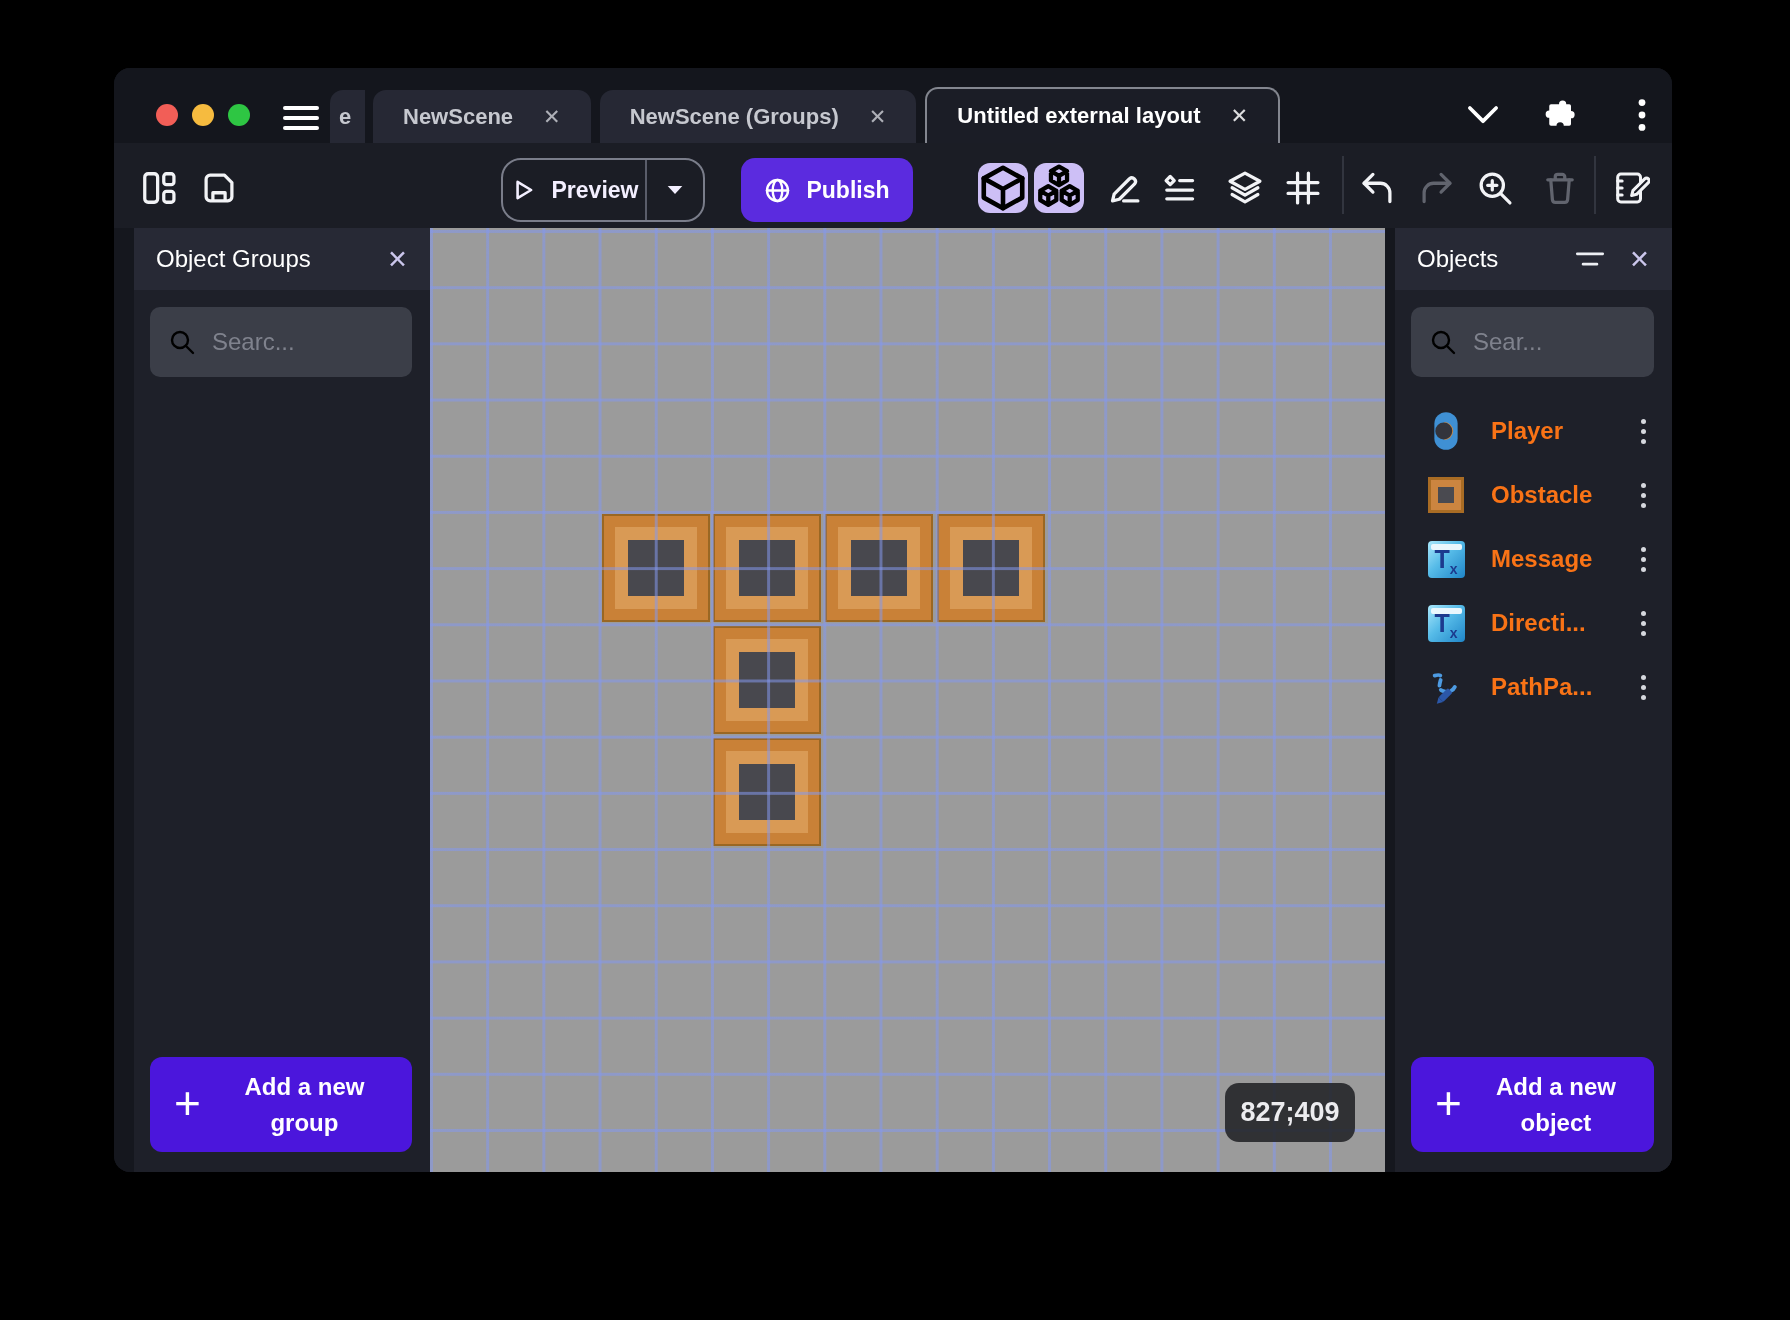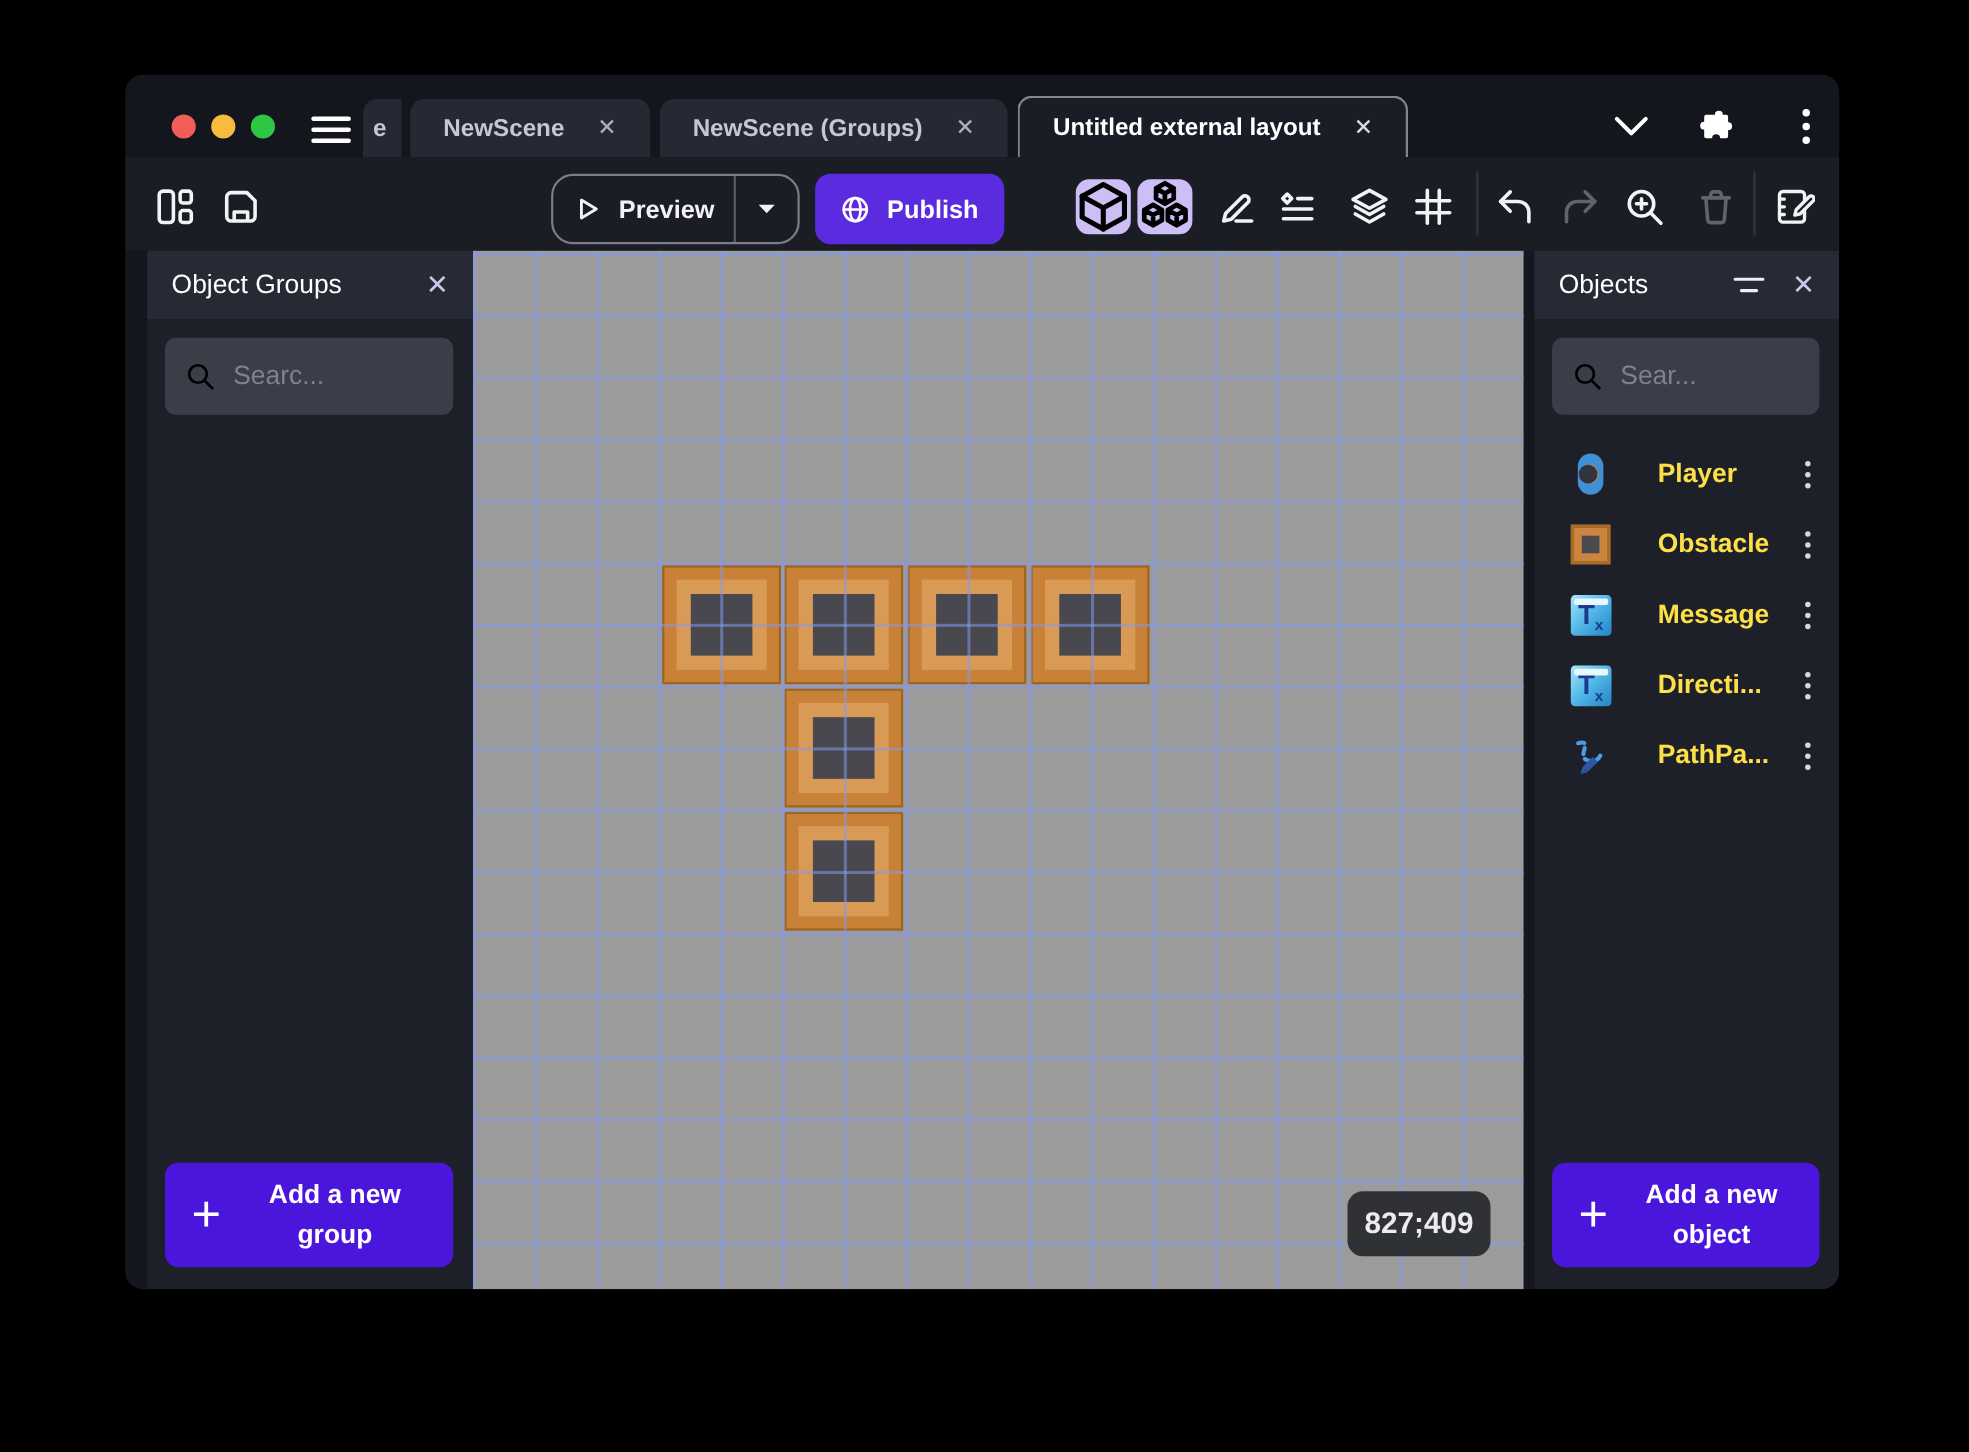--- a/index.html
+++ b/index.html
@@ -31,21 +31,21 @@
   .titlebar-right { position:absolute; top:0; height:75px; right:0; left:0; pointer-events:none; }
   .tb-icon { position:absolute; top:30px; width:34px; height:34px; display:flex;
     align-items:center; justify-content:center; color:#fff; pointer-events:auto; cursor:pointer; }
 
   
   .toolbar { position:relative; height:85px; flex:none; background:var(--toolbar); }
   .tool-icon { position:absolute; top:26px; width:38px; height:38px; color:var(--icon); cursor:pointer; }
   .tool-icon.disabled { color:var(--icon_disabled); }
   .tool-icon svg { width:100%; height:100%; }
   .tool-divider { position:absolute; top:13px; width:2px; height:58px; background:#32353F; }
-  .btn-preview { position:absolute; left:387px; top:15px; width:226px; height:64px;
+  .btn-preview { position:absolute; left:387px; top:15px; width:204px; height:64px;
     border:2px solid #7A7D8A; border-radius:20px; background:transparent; display:flex;
     align-items:stretch; color:#F3EFFF; cursor:pointer; }
   .btn-preview .main { flex:1; display:flex; align-items:center; justify-content:center; gap:16px;
     font-size:23px; font-weight:700; }
   .btn-preview .caret-zone { width:58px; display:flex; align-items:center; justify-content:center;
     border-left:2px solid #5A5D6A; }
   .btn-publish { position:absolute; left:627px; top:15px; width:172px; height:64px;
     border:none; border-radius:14px; background:var(--accent_purple); color:#fff;
     display:flex; align-items:center; justify-content:center; gap:15px;
     font-size:23px; font-weight:700; cursor:pointer; font-family:inherit; }
@@ -66,21 +66,21 @@
   .filter-btn { width:30px; height:22px; color:#EDEFF4; cursor:pointer; }
   .searchbox { margin:17px 18px 0 16px; height:70px; flex:none; background:var(--search);
     border-radius:10px; display:flex; align-items:center; gap:16px; padding:0 18px; }
   .searchbox svg { width:28px; height:28px; flex:none; }
   .searchbox input { flex:1; min-width:0; background:transparent; border:none; outline:none;
     color:#E8E9EE; font-size:24px; font-family:inherit; }
   .searchbox input::placeholder { color:var(--placeholder); }
   .objects-list { margin-top:22px; display:flex; flex-direction:column; }
   .obj-row { height:64px; display:flex; align-items:center; gap:26px; padding:0 20px 0 32px; cursor:pointer; }
   .obj-icon { width:38px; height:40px; flex:none; display:flex; align-items:center; justify-content:center; }
-  .obj-label { font-size:24px; font-weight:600; color:#fde047; white-space:nowrap;margin-left:16px; }
+  .obj-label { font-size:24px; font-weight:600; color:#f97316; white-space:nowrap; }
   .kebab { margin-left:auto; display:flex; flex-direction:column; gap:5px; padding:6px; cursor:pointer; }
   .kebab i { width:5px; height:5px; border-radius:50%; background:#D6D8DE; }
   .add-btn { margin:auto 18px 20px 16px; height:95px; flex:none; background:var(--button_purple);
     border:none; border-radius:12px; color:#fff; display:flex; align-items:center;
     cursor:pointer; font-family:inherit; }
   .add-btn .plus { font-size:46px; font-weight:400; margin:0 10px 4px 24px; line-height:1; }
   .add-btn .lines { flex:1; text-align:center; font-size:24px; font-weight:700; line-height:1.5; padding-right:14px; }
 
   
   .canvas { position:absolute; left:316px; top:0; bottom:0; width:955px; background:var(--canvas_gray); }

